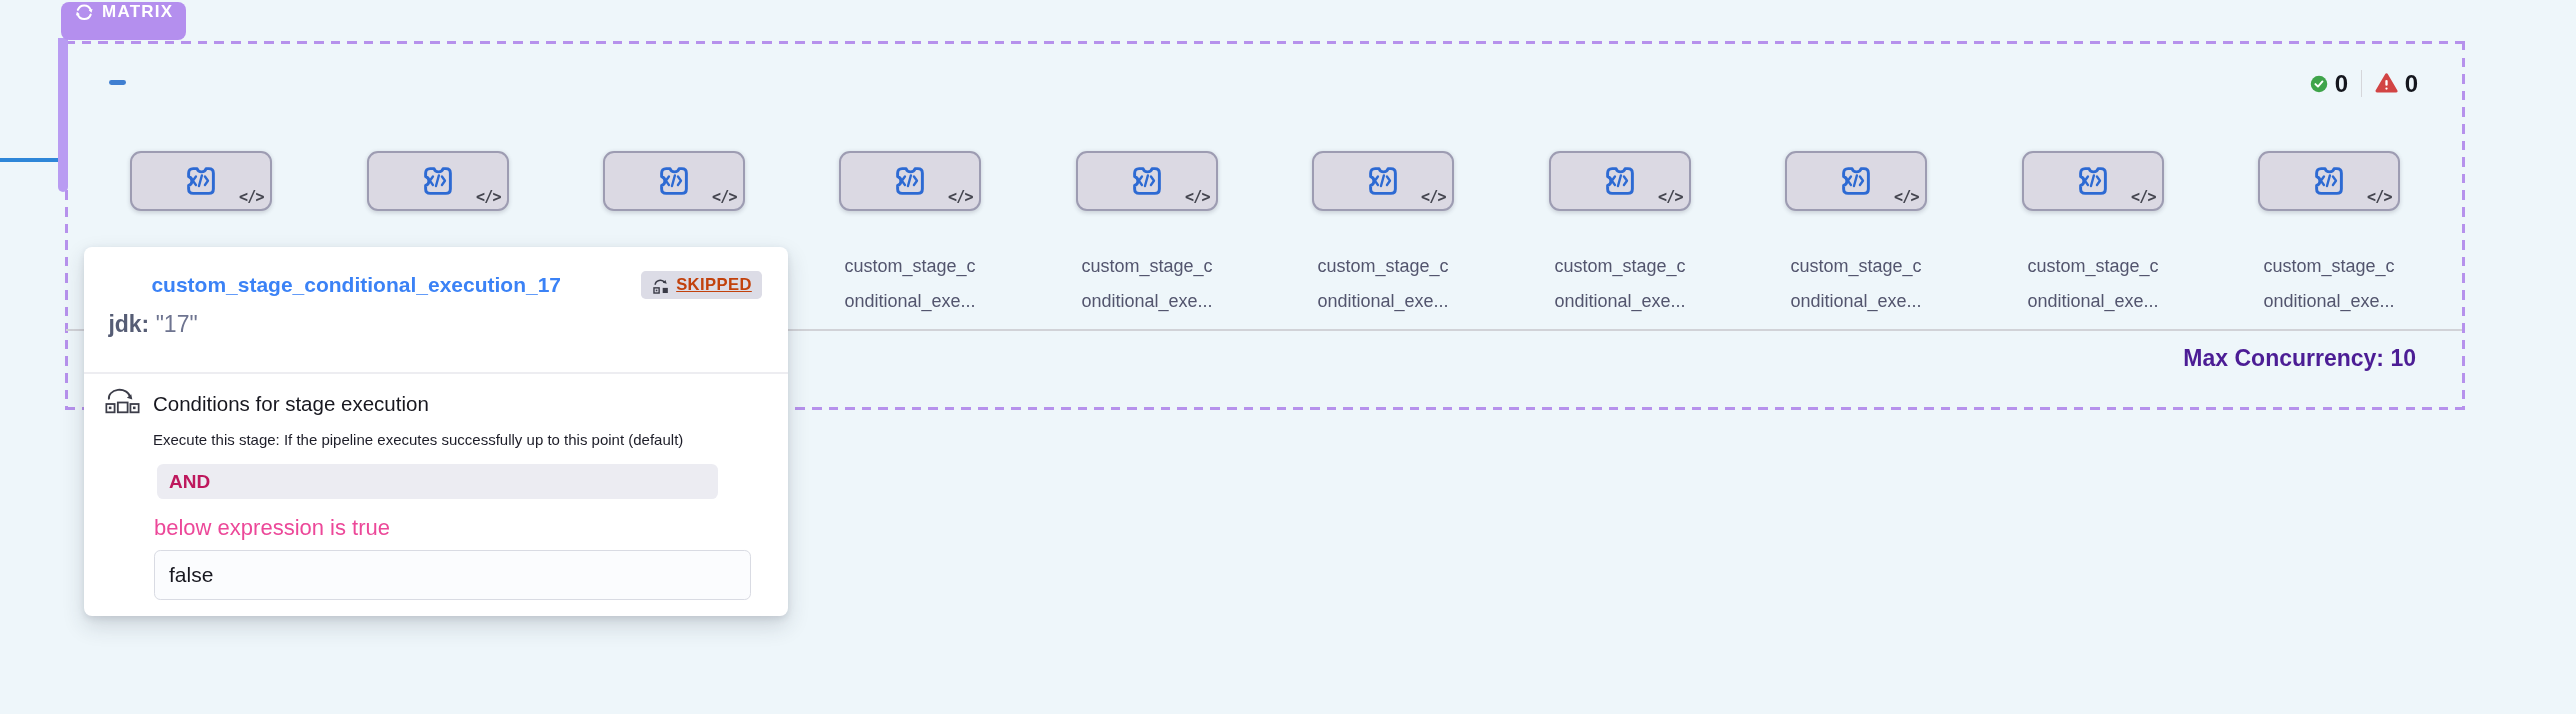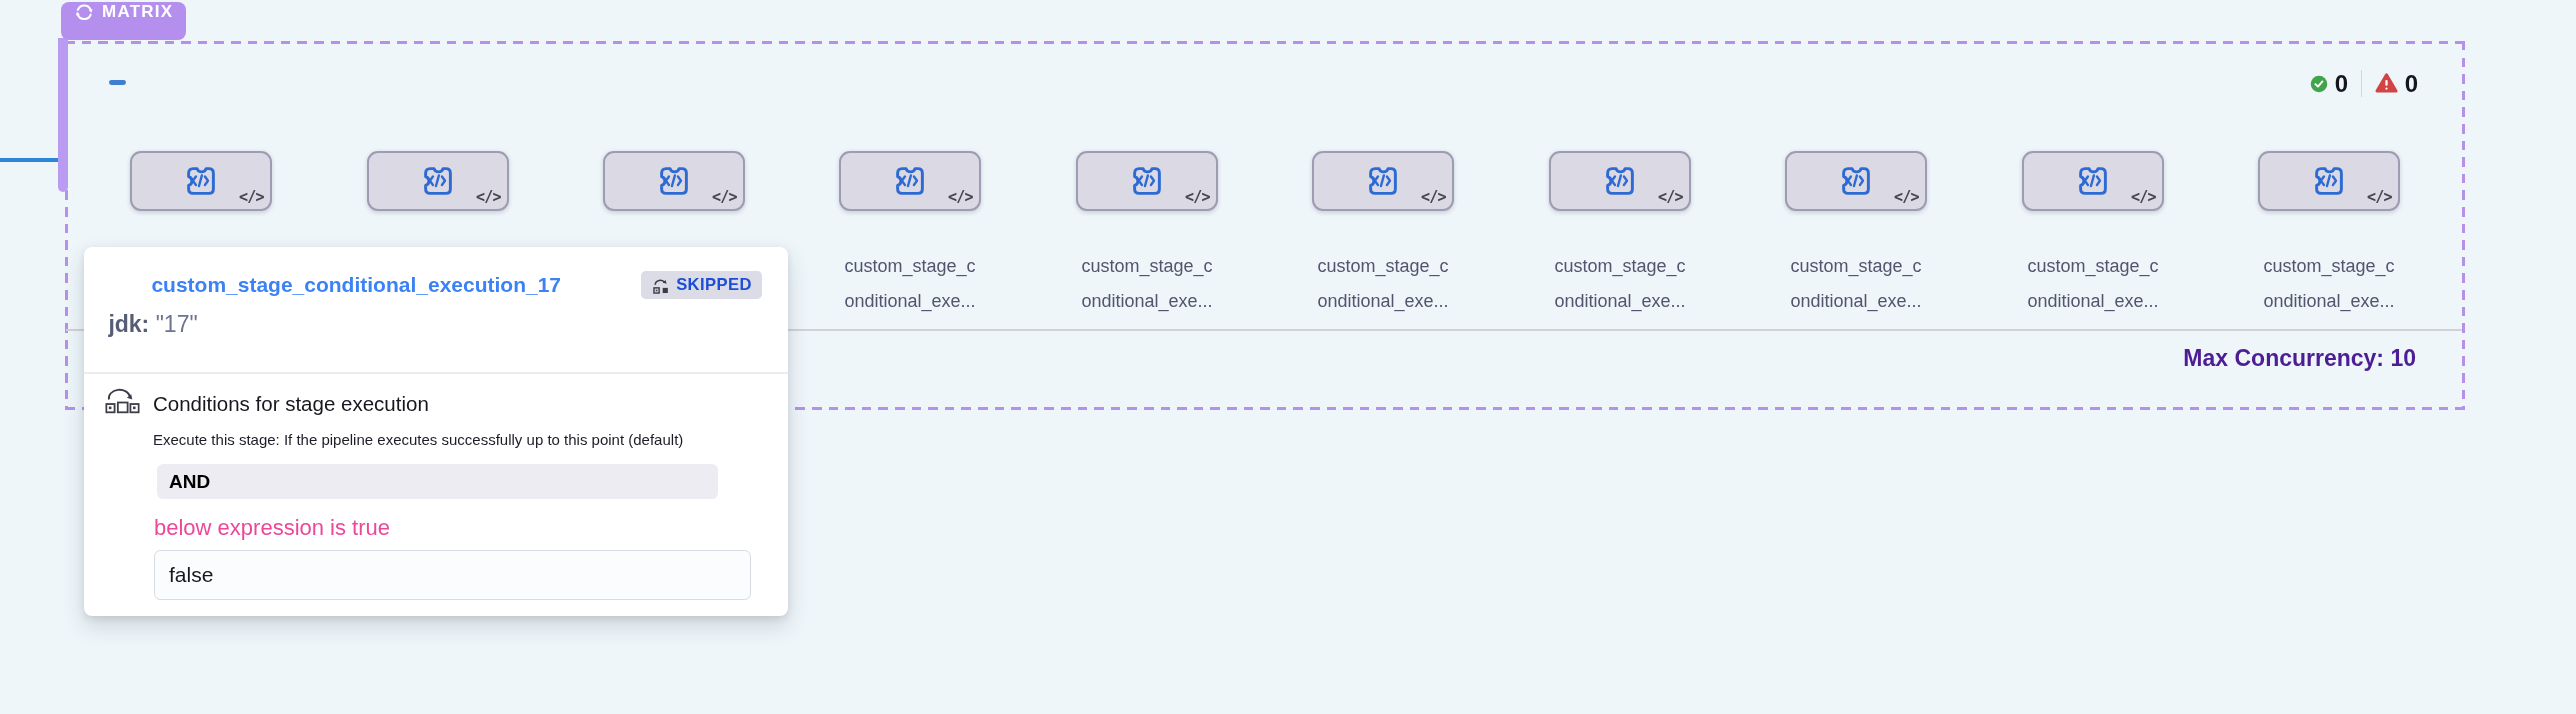--- a/index.html
+++ b/index.html
@@ -39,29 +39,29 @@
   .slabel{position:absolute;top:98px;left:50%;transform:translateX(-50%);width:221px;text-align:center;font-size:18px;line-height:35px;color:#53556e;z-index:1;}
 
   
   .group-divider{position:absolute;left:66px;top:329px;width:2396px;height:1.6px;background:#d1d2d7;z-index:1;}
   .max-conc{position:absolute;right:160px;top:345px;font-size:23px;font-weight:700;color:#4c1d95;z-index:1;}
 
   
   .popover{position:absolute;left:84px;top:247px;width:704px;height:369px;background:#ffffff;border-radius:8px;box-shadow:0 9.5px 22px rgba(40,41,61,.16),0 2.4px 6.3px rgba(40,41,61,.10);z-index:10;}
   .pop-header-title{position:absolute;left:24.4px;top:26px;font-size:21px;font-weight:700;color:#3b82f6;max-width:520px;white-space:nowrap;margin-left:43px;}
   .status-badge{position:absolute;right:26px;top:24.4px;height:28px;padding:0 10.2px;background:#dcdce6;border-radius:4.7px;display:flex;align-items:center;gap:5.5px;}
-  .status-badge span{font-size:16.6px;font-weight:700;color:#1d4ed8;letter-spacing:0.4px;}
+  .status-badge span{font-size:16.6px;font-weight:700;color:#c2410c;letter-spacing:0.4px;text-decoration:underline;}
   .jdk-line{position:absolute;left:24.4px;top:64px;font-size:23px;}
   .jdk-key{font-weight:700;color:#565d75;}
   .jdk-val{color:#6e7490;}
   .pop-divider{position:absolute;left:0;top:125px;width:100%;height:1.6px;background:#ededf1;}
   .cond-icon{position:absolute;left:21px;top:141px;}
   .cond-heading{position:absolute;left:69px;top:145px;font-size:20.5px;font-weight:400;color:#17171f;}
   .cond-desc{position:absolute;left:69px;top:184px;font-size:15px;color:#1d1d28;white-space:nowrap;}
-  .and-pill{position:absolute;left:73px;top:217px;width:561px;height:35px;background:#ececf2;border-radius:6.3px;line-height:35px;padding-left:12px;font-size:19px;font-weight:700;color:#000000;box-sizing:border-box;}
+  .and-pill{position:absolute;left:73px;top:217px;width:561px;height:35px;background:#ececf2;border-radius:6.3px;line-height:35px;padding-left:12px;font-size:19px;font-weight:700;color:#be185d;box-sizing:border-box;}
   .expr-note{position:absolute;left:70px;top:268px;font-size:22px;color:#ec4899;}
   .expr-box{position:absolute;left:70px;top:303px;width:597px;height:50px;background:#fbfcfe;border:1.6px solid #d9dbe3;border-radius:6.3px;box-sizing:border-box;line-height:47px;padding-left:14px;font-size:21px;color:#17171f;}
 </style>
 </head>
 <body>
 
 <svg width="0" height="0" style="position:absolute">
   <defs>
     <symbol id="icon-custom-stage" viewBox="0 0 32 32">
       <path d="M 12.5,5 A 4.2,4.2 0 0 0 20.5,5 L 23,5 Q 27,5 27,9 L 27,23 Q 27,27 23,27 L 9,27 Q 5,27 5,23 L 5,20 A 4.2,4.2 0 0 0 5,12 L 5,9 Q 5,5 9,5 Z" fill="none" stroke="#2d6ad3" stroke-width="2.6" stroke-linejoin="round"></path>

